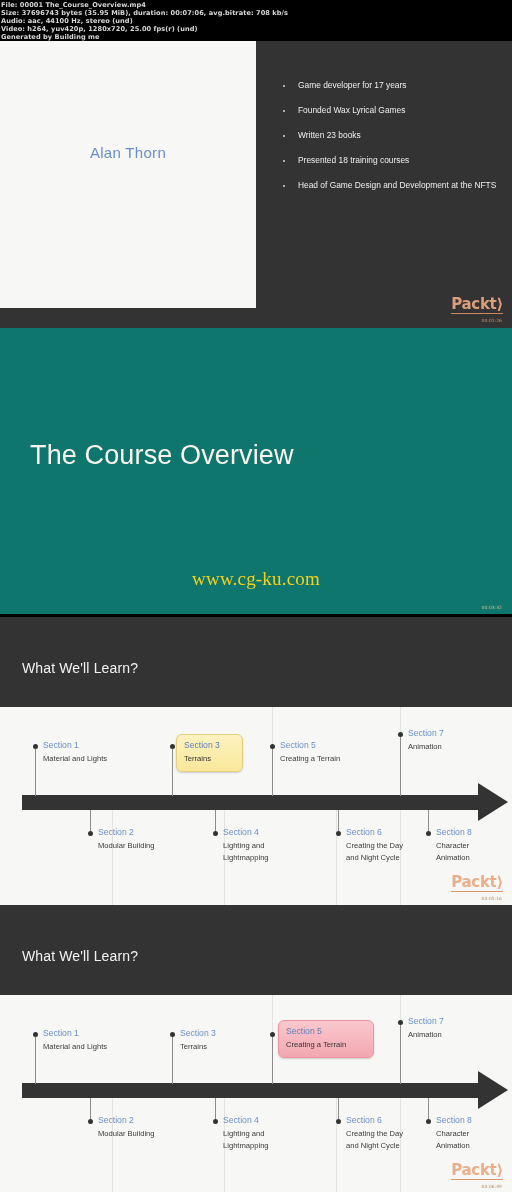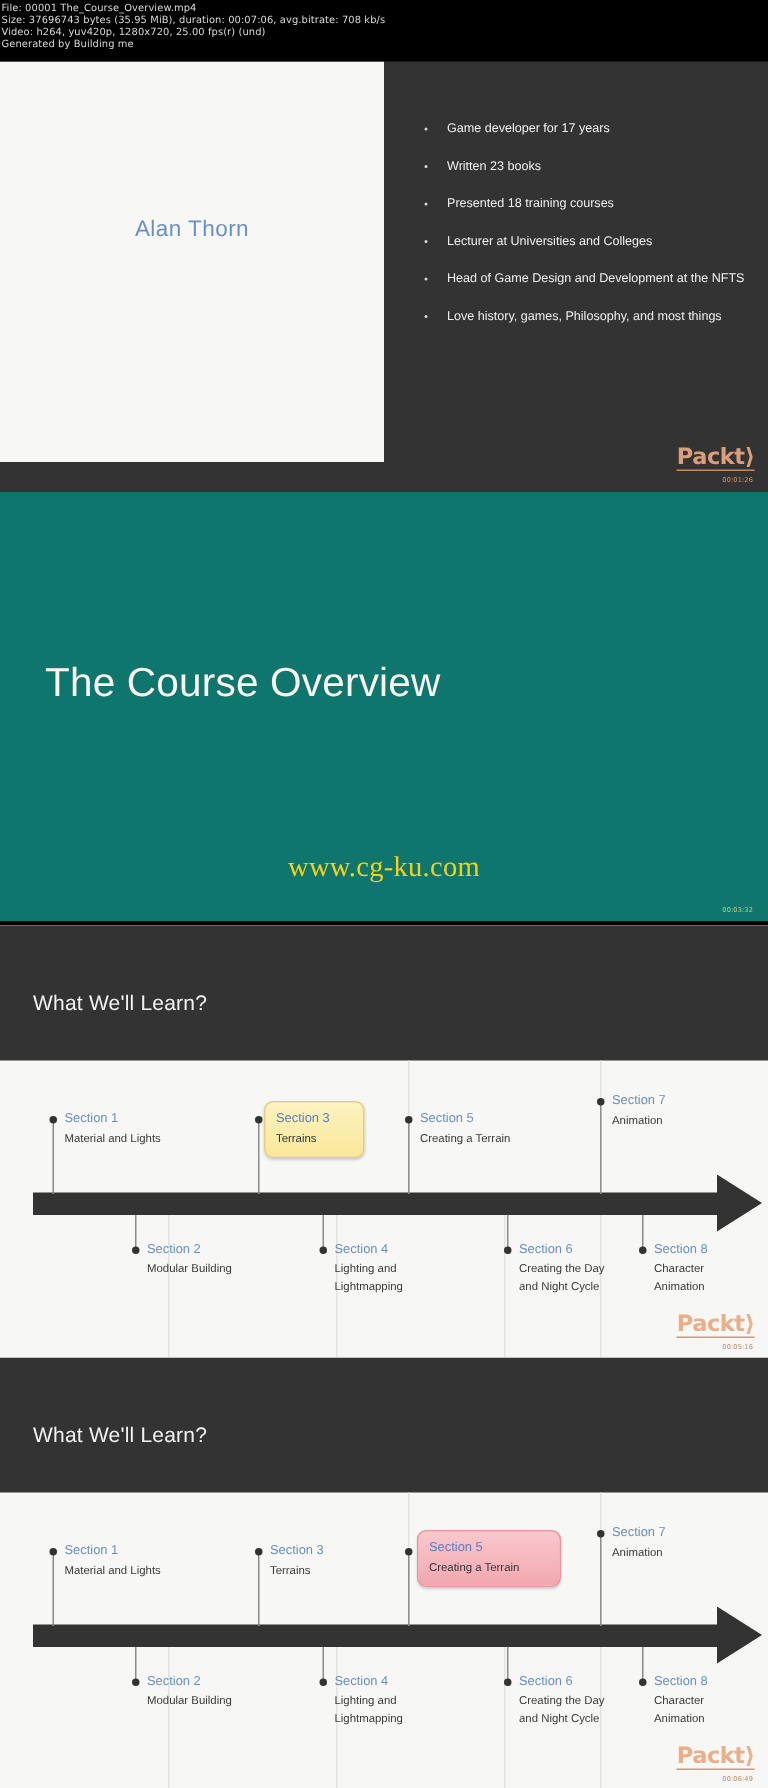--- a/index.html
+++ b/index.html
@@ -24,21 +24,21 @@
     background: #000000;
     color: #d8d8d8;
     font-family: "DejaVu Sans", sans-serif;
     font-size: 6.6px;
     line-height: 8.1px;
     padding: 1px 0 0 1px;
     box-sizing: border-box;
     white-space: nowrap;
     letter-spacing: 0.01em;
   }
-  .meta-header div { height: 8.1px; }
+  .meta-header div { height: 8.1px; font-weight: bold; }
 
   
   .slide1 {
     position: absolute;
     left: 0; top: 41px;
     width: 512px; height: 287px;
     background: #333333;
     overflow: hidden;
   }
   .slide1-left {
@@ -238,55 +238,52 @@
     background: #e3e3e1;
     width: 1px;
   }
 </style>
 </head>
 <body>
 
 <div class="meta-header">
   <div>File: 00001 The_Course_Overview.mp4</div>
   <div>Size: 37696743 bytes (35.95 MiB), duration: 00:07:06, avg.bitrate: 708 kb/s</div>
+  <div>Audio: aac, 44100 Hz, stereo (und)</div>
   <div>Video: h264, yuv420p, 1280x720, 25.00 fps(r) (und)</div>
   <div>Generated by Building me</div>
 </div>
 
 <div class="slide1">
 
   <div class="slide1-left">
     <div class="presenter-name">Alan Thorn</div>
   </div>
 
   <div class="slide1-right">
     <ul class="bullets">
       <li>
         <span class="dot"></span>
         <span>Game developer for 17 years</span>
+      </li>
+      <li>
+        <span class="dot"></span>
+        <span>Founded Wax Lyrical Games</span>
       </li>
       <li>
         <span class="dot"></span>
         <span>Written 23 books</span>
       </li>
       <li>
         <span class="dot"></span>
         <span>Presented 18 training courses</span>
       </li>
       <li>
         <span class="dot"></span>
-        <span>Lecturer at Universities and Colleges</span>
-      </li>
-      <li>
-        <span class="dot"></span>
         <span>Head of Game Design and Development at the NFTS</span>
-      </li>
-      <li>
-        <span class="dot"></span>
-        <span>Love history, games, Philosophy, and most things</span>
       </li>
     </ul>
 
     <div class="packt" style="right:9px; bottom:14px;">
       <span>Packt</span><span>⟩</span>
       <span class="pk-under"></span>
     </div>
     <div class="packt-time" style="right:10px; bottom:5px;">00:01:26</div>
   </div>
 </div>

